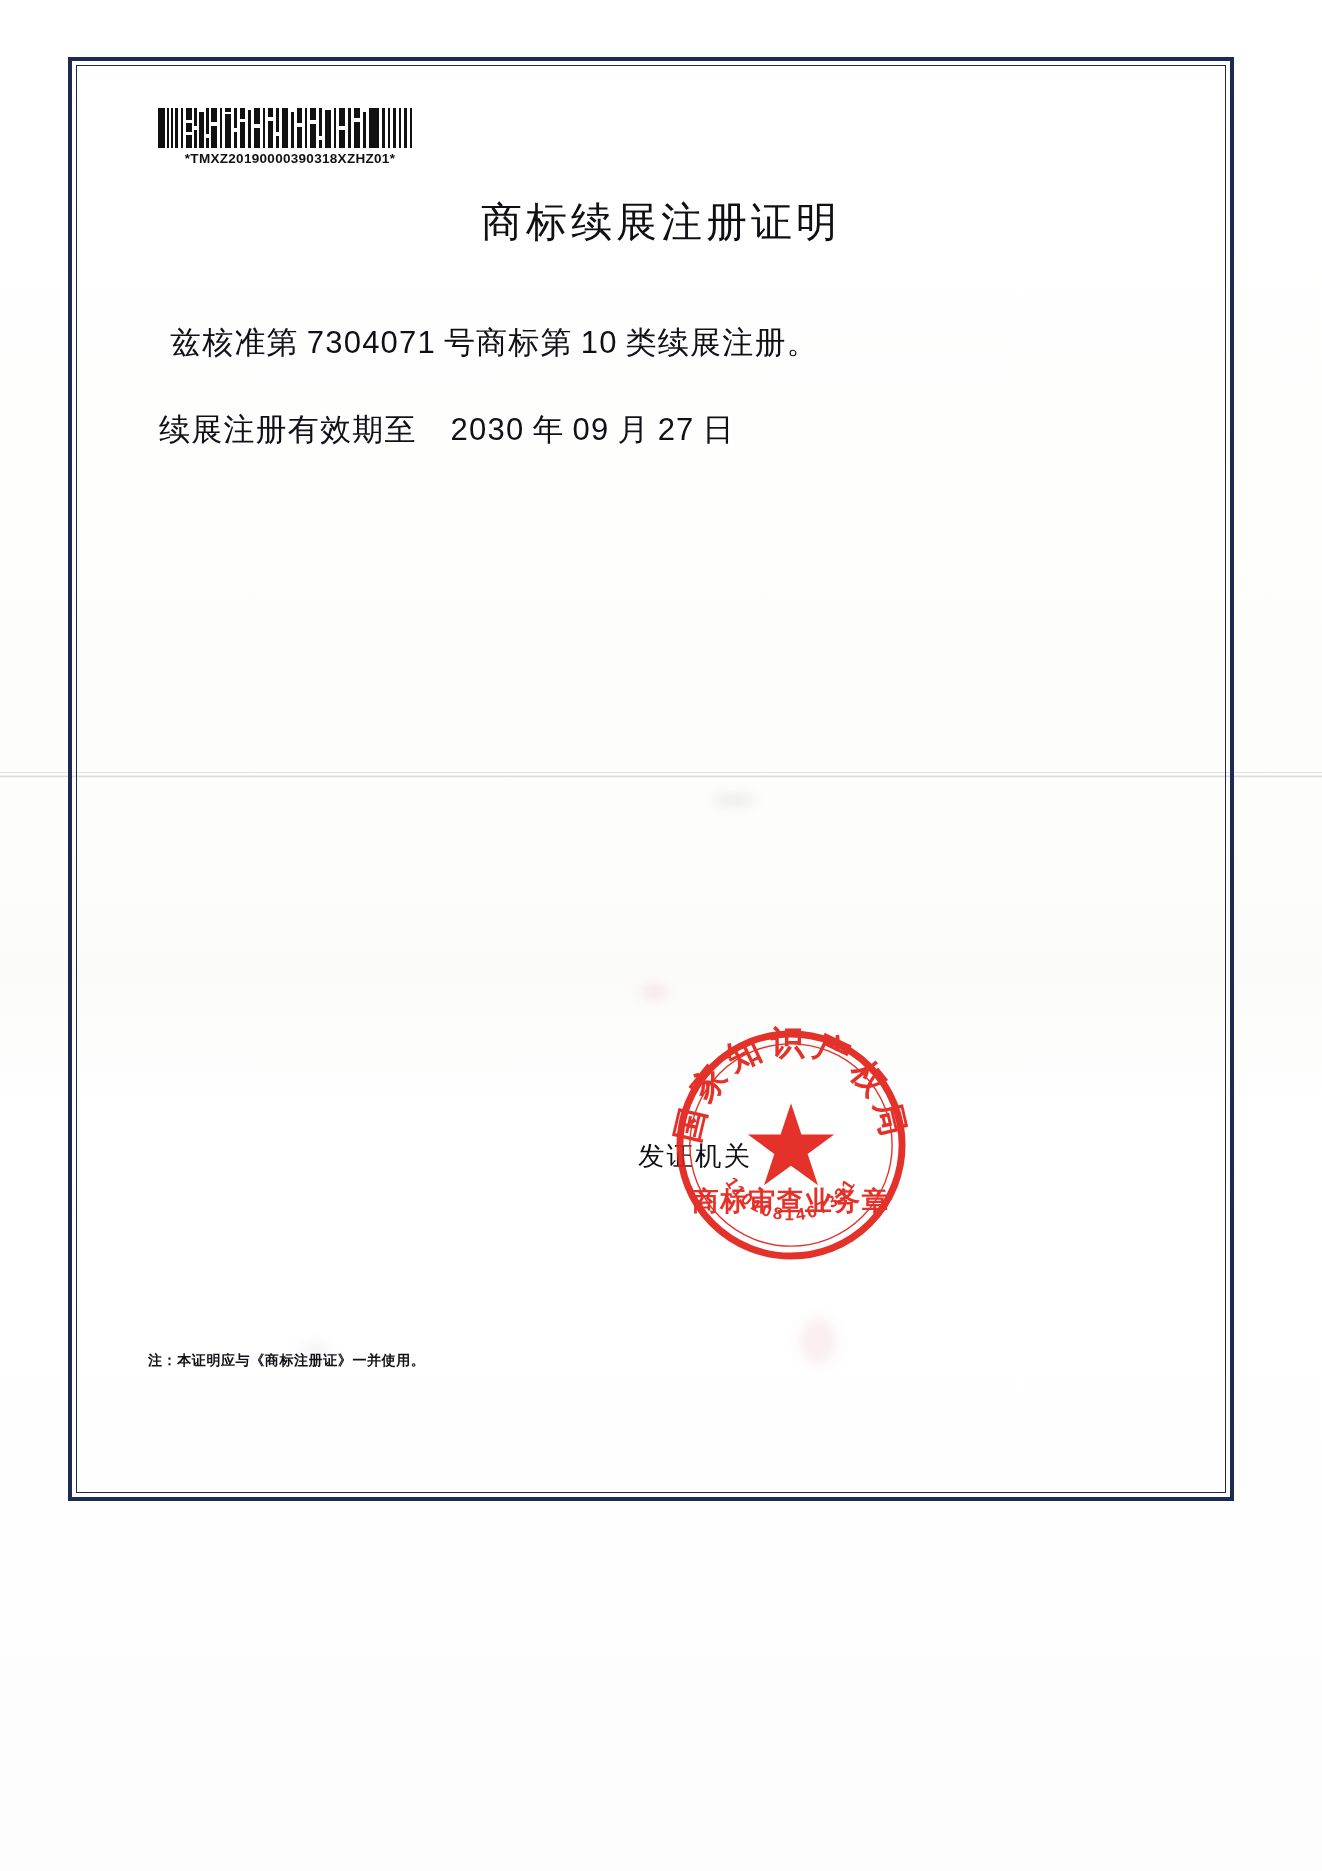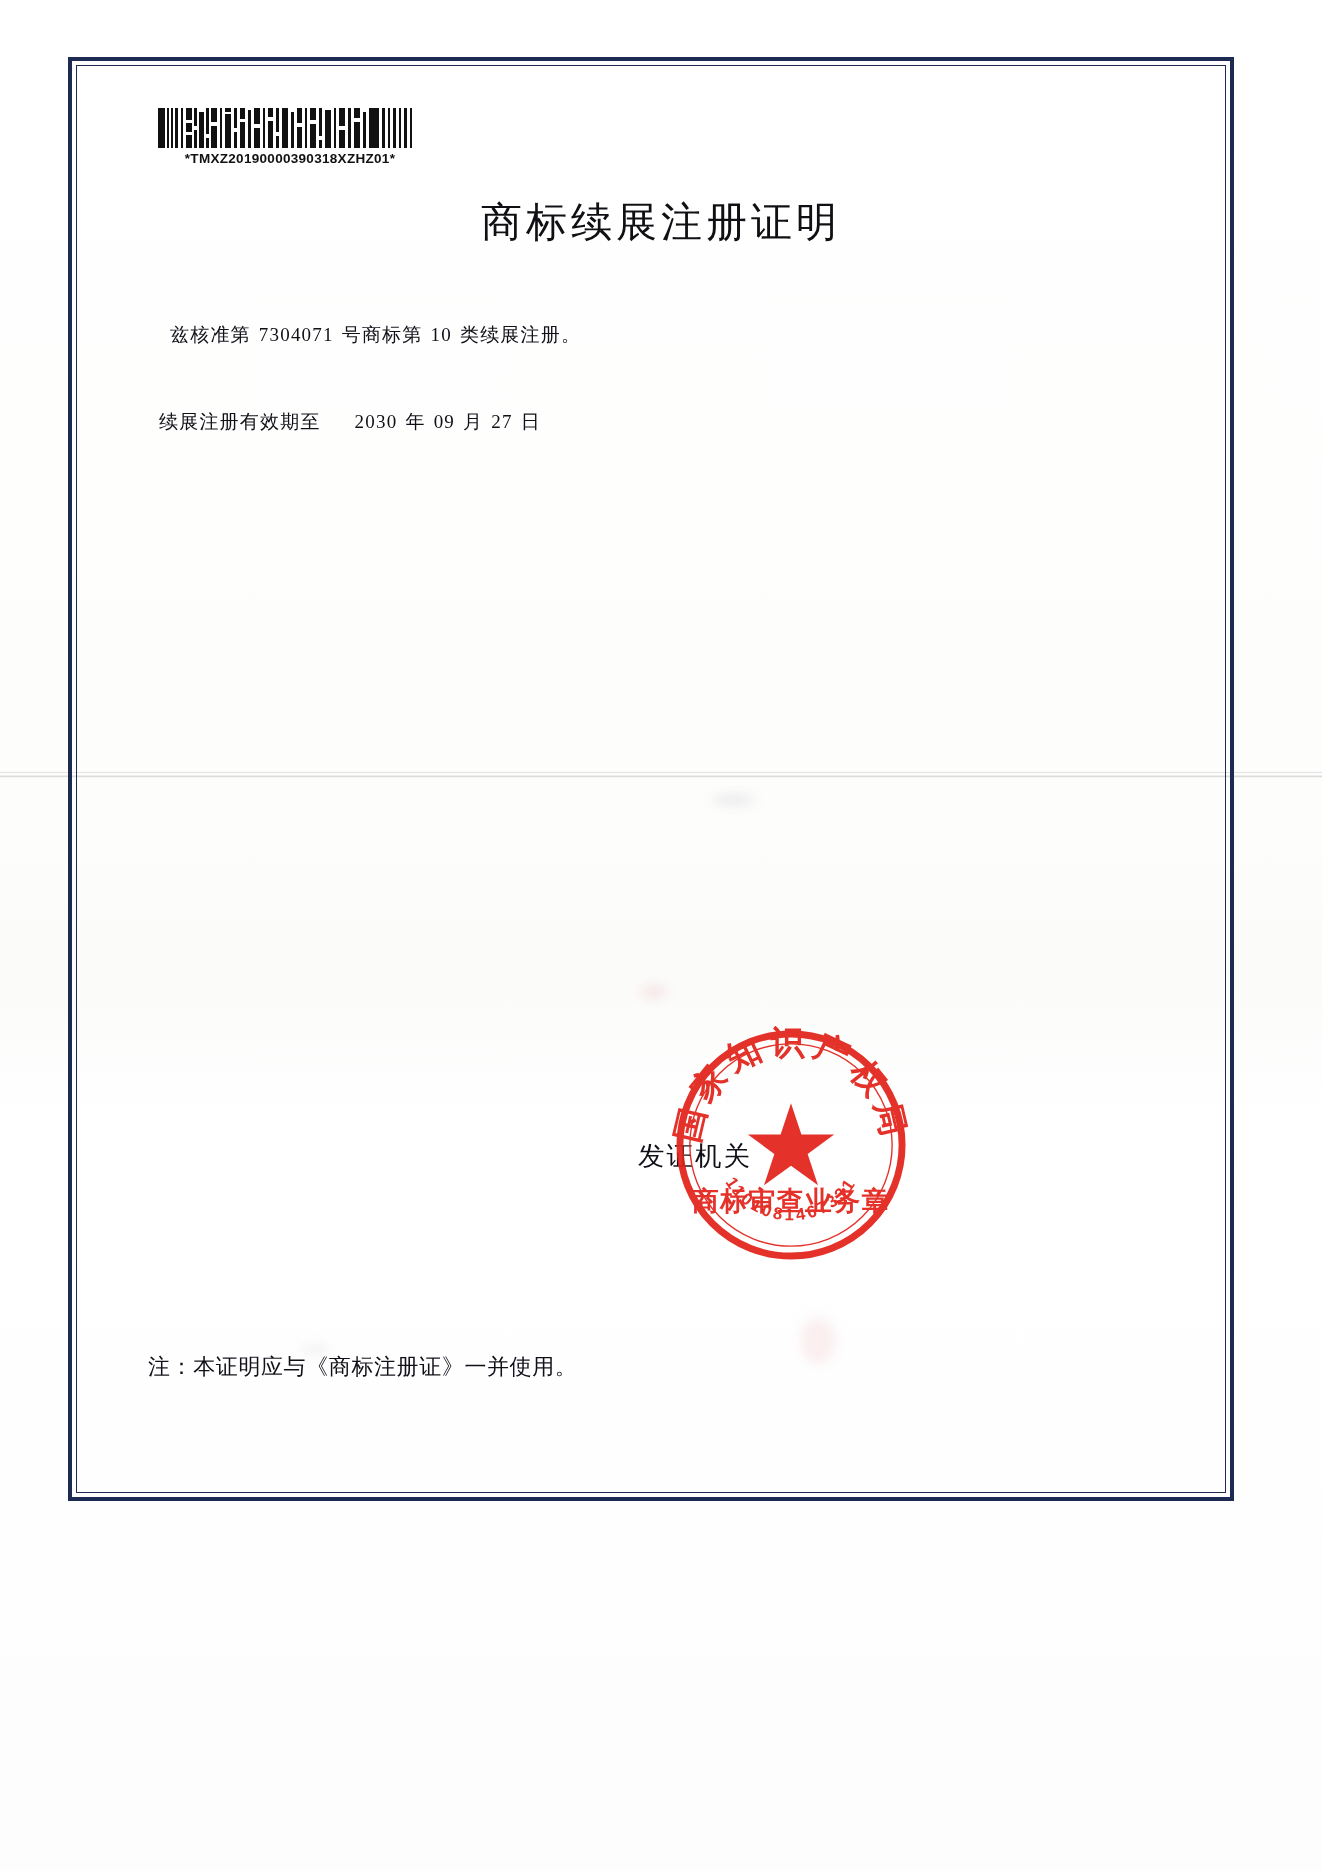--- a/index.html
+++ b/index.html
@@ -95,24 +95,24 @@
     font-size: 41px;
     letter-spacing: 4px;
     color: #0f0f14;
     font-family: "DejaVu Serif", "Liberation Serif", serif;
     font-weight: 400;
   }
 
   
   .line {
     position: absolute;
-    font-size: 19px;
+    font-size: 31px;
     color: #101018;
     letter-spacing: 1.2px;
-    font-family: Liberation Serif, serif;
+    font-family: Liberation Sans, sans-serif;
     white-space: nowrap;
   }
   .line-1 { left: 170px; top: 322px; }
   .line-2 { left: 159px; top: 409px; }
 
   .gap-sm { display: inline-block; width: 8px; }
   .gap-lg { display: inline-block; width: 34px; }
 
   
   .issuer-label {
@@ -123,24 +123,25 @@
     letter-spacing: 2px;
     color: #101018;
     font-family: "DejaVu Serif", "Liberation Serif", serif;
   }
 
   
   .note {
     position: absolute;
     left: 148px;
     top: 1352px;
-    font-size: 22px;
+    font-size: 14px;
     letter-spacing: 0.6px;
     color: #101018;
     font-family: "DejaVu Serif", "Liberation Serif", serif;
+    font-weight: bold;
   }
 
   
   .seal {
     position: absolute;
     left: 672px;
     top: 1026px;
     width: 238px;
     height: 238px;
     opacity: 0.93;

